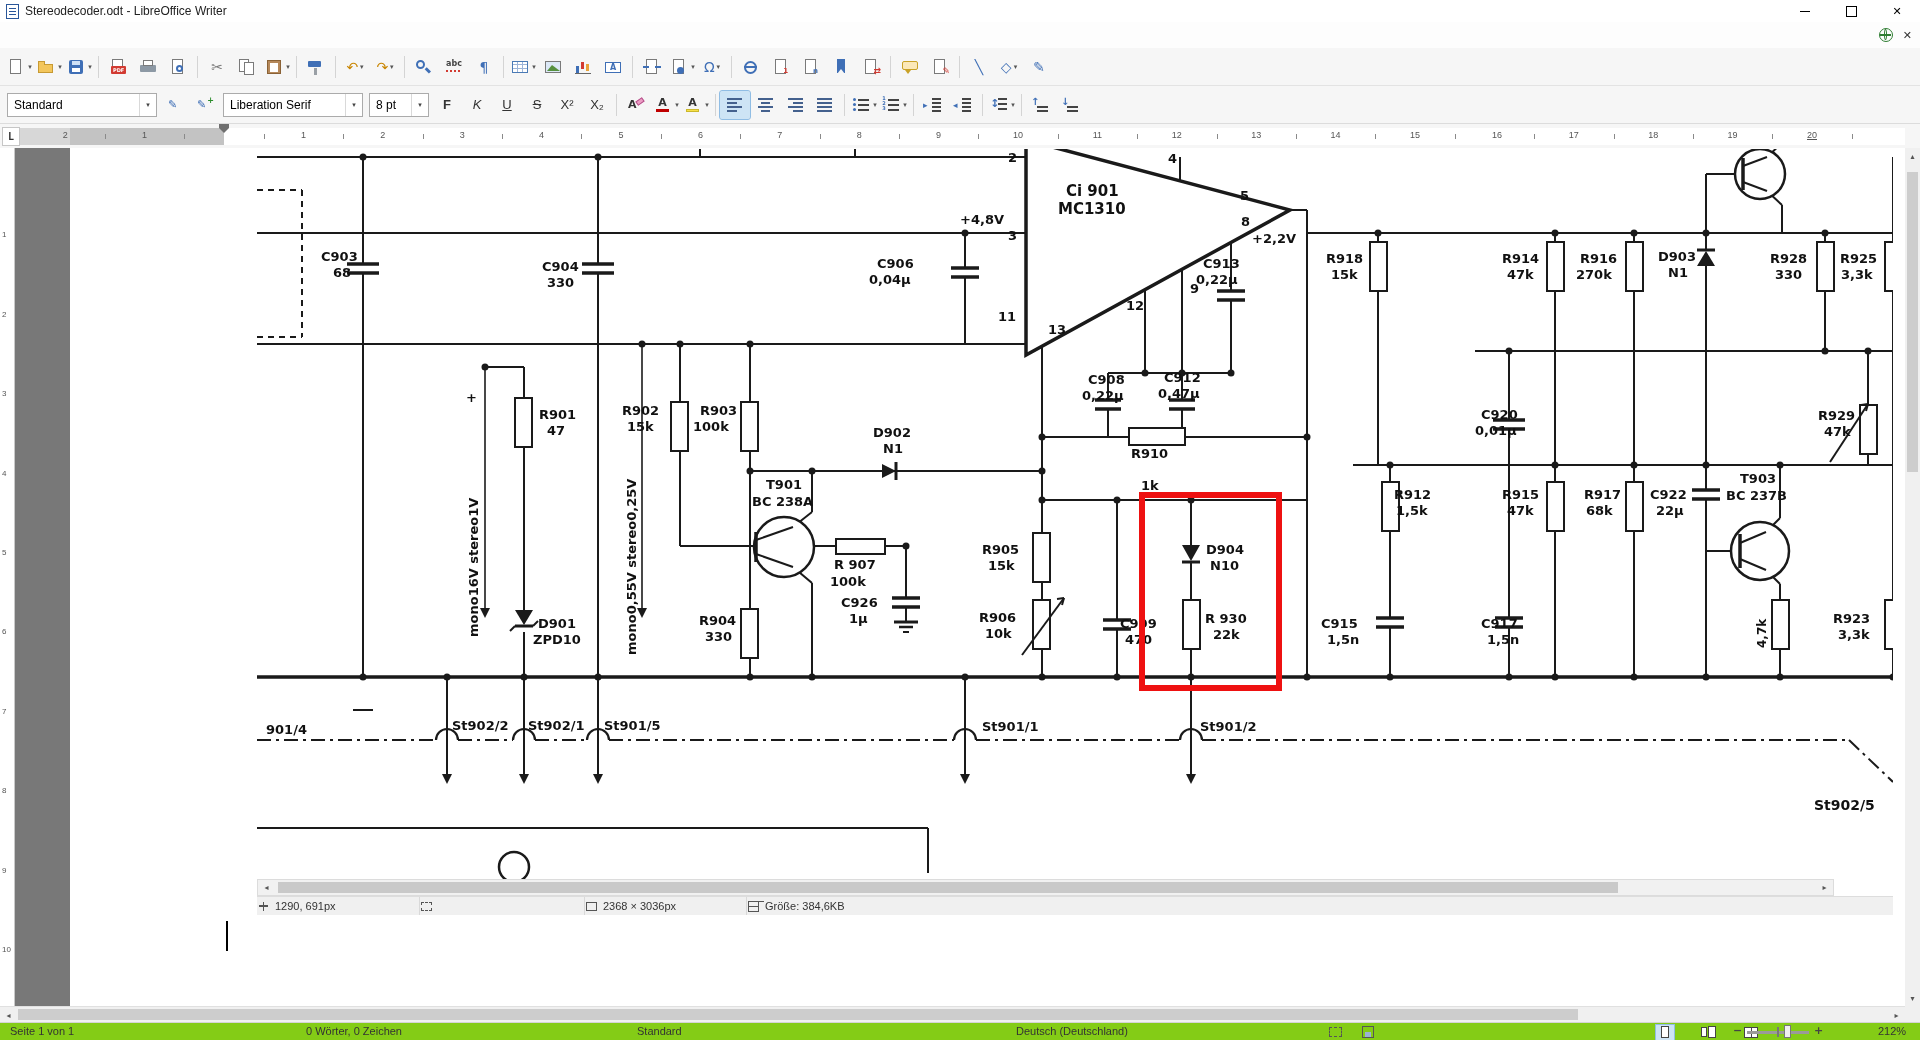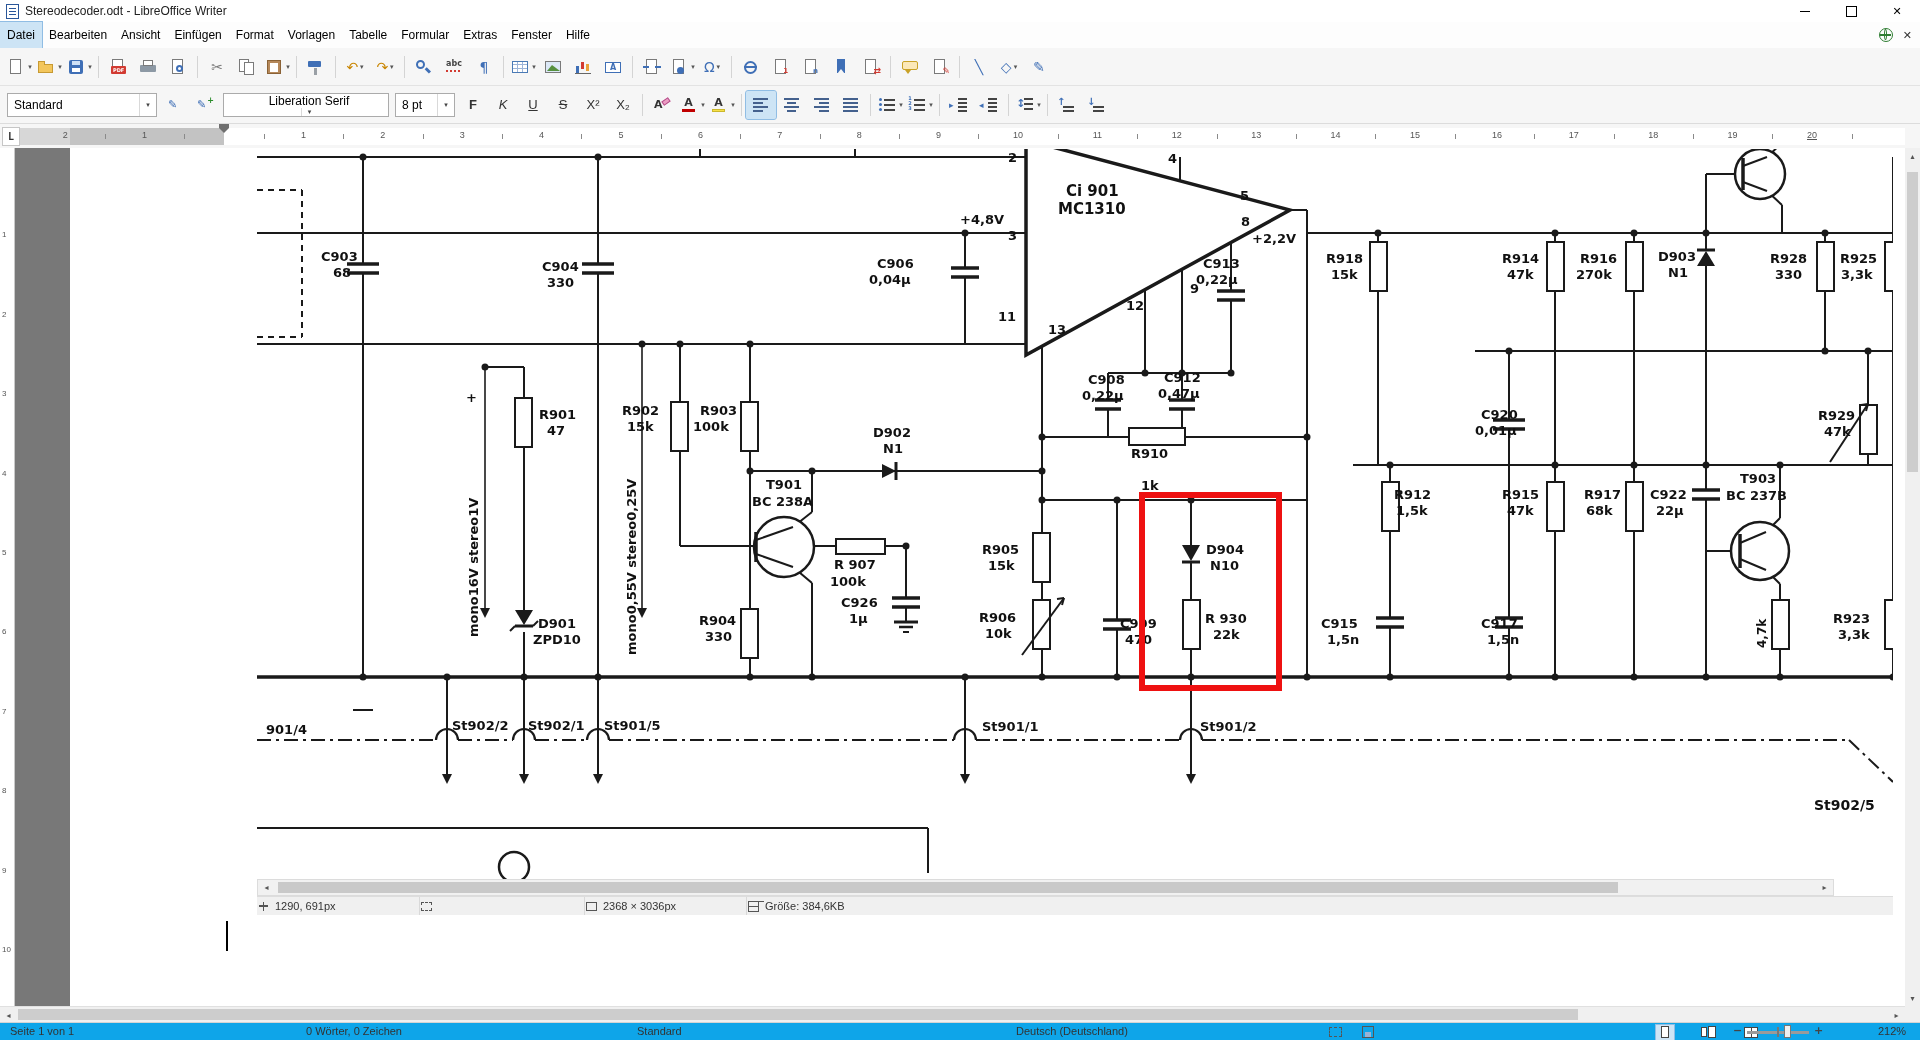--- a/index.html
+++ b/index.html
@@ -137,21 +137,21 @@
   #caret{position:absolute;left:226px;top:921px;width:1.6px;height:30px;background:#000}
   
   #vscroll{position:absolute;left:1905px;top:148px;width:15px;height:858px;background:#f0f0f0}
   #vscroll .thumb{position:absolute;left:2px;top:24px;width:11px;height:300px;background:#cdcdcd}
   .vscbtn{position:absolute;left:0;width:15px;height:16px;display:flex;align-items:center;justify-content:center;font-size:8px;color:#555}
   #hscroll{position:absolute;left:0;top:1006px;width:1905px;height:16px;background:#f0f0f0;border-top:1px solid #e0e0e0}
   #hscroll .thumb{position:absolute;left:18px;top:2px;width:1560px;height:11px;background:#cdcdcd}
   .hscbtn{position:absolute;top:0;width:17px;height:16px;display:flex;align-items:center;justify-content:center;font-size:8px;color:#555}
   #sbcorner{position:absolute;left:1905px;top:1006px;width:15px;height:16px;background:#f0f0f0}
   
-  #statusbar{position:absolute;left:0;top:1022px;width:1920px;height:18px;background:#0ea5e9;border-top:1px solid #d4d4d4;font-size:11px;color:#333}
+  #statusbar{position:absolute;left:0;top:1022px;width:1920px;height:18px;background:#84cc16;border-top:1px solid #d4d4d4;font-size:11px;color:#333}
   .sbitem{position:absolute;top:2px;white-space:nowrap}
   .sb-sel::before{content:"";position:absolute;left:0;top:2px;width:13px;height:10px;border:1px dashed #555;box-sizing:border-box}
   .sb-save::before{content:"";position:absolute;left:0;top:1px;width:12px;height:12px;border:1px solid #555;box-sizing:border-box}
   .sb-save::after{content:"";position:absolute;left:3px;top:7px;width:6px;height:5px;background:#9ab2d4}
   .vw{position:relative;display:inline-block;width:18px;height:15px;margin-right:2px}
   .vw.on{background:#cde4f5;outline:1px solid #90bde4}
   .vw-single::before{content:"";position:absolute;left:5px;top:1px;width:8px;height:12px;background:#fff;border:1px solid #444;box-sizing:border-box}
   .vw-multi::before{content:"";position:absolute;left:2px;top:2px;width:6px;height:10px;background:#fff;border:1px solid #444;box-shadow:8px 0 0 #fff,8px 0 0 1px #444;box-sizing:border-box}
   .vw-book::before{content:"";position:absolute;left:2px;top:2px;width:14px;height:11px;background:#fff;border:1px solid #444;box-sizing:border-box}
   .vw-book::after{content:"";position:absolute;left:8.6px;top:2px;width:1px;height:11px;background:#444}
@@ -173,33 +173,20 @@
     <span class="wbtn">
         <i class="w-max"></i>
       </span>
     <span class="wbtn">
         <i class="w-close">✕</i>
       </span>
   </span>
 </div>
 
 <div id="menubar">
-  <div id="menu-items">
-      <span class="mi active">Datei</span>
-      <span class="mi">Bearbeiten</span>
-      <span class="mi">Ansicht</span>
-      <span class="mi">Einfügen</span>
-      <span class="mi">Format</span>
-      <span class="mi">Vorlagen</span>
-      <span class="mi">Tabelle</span>
-      <span class="mi">Formular</span>
-      <span class="mi">Extras</span>
-      <span class="mi">Fenster</span>
-      <span class="mi">Hilfe</span>
-    </div>
   <div class="menu-right">
     <span class="globe"></span>
     <span class="docclose">✕</span>
   </div>
 </div>
 
 <div id="tb1">
     <span class="tbtn">
       <span class="ti pg"></span>
       <span class="dd">▾</span>
@@ -321,21 +308,21 @@
     <div class="combo" style="width: 150px;">
       <span>Standard</span>
       <span class="car">▾</span>
     </div>
     <span class="tbtn">
       <span class="ti ic-update-style"></span>
     </span>
     <span class="tbtn">
       <span class="ti ic-new-style"></span>
     </span>
-    <div class="combo" style="width: 166px; flex-direction: column;">
+    <div class="combo" style="width: 140px;">
       <span>Liberation Serif</span>
       <span class="car">▾</span>
     </div>
     <div class="combo" style="width: 60px;">
       <span>8 pt</span>
       <span class="car">▾</span>
     </div>
     <span class="tbtn">
       <span class="txtb" style="font-weight: bold;">F</span>
     </span>

